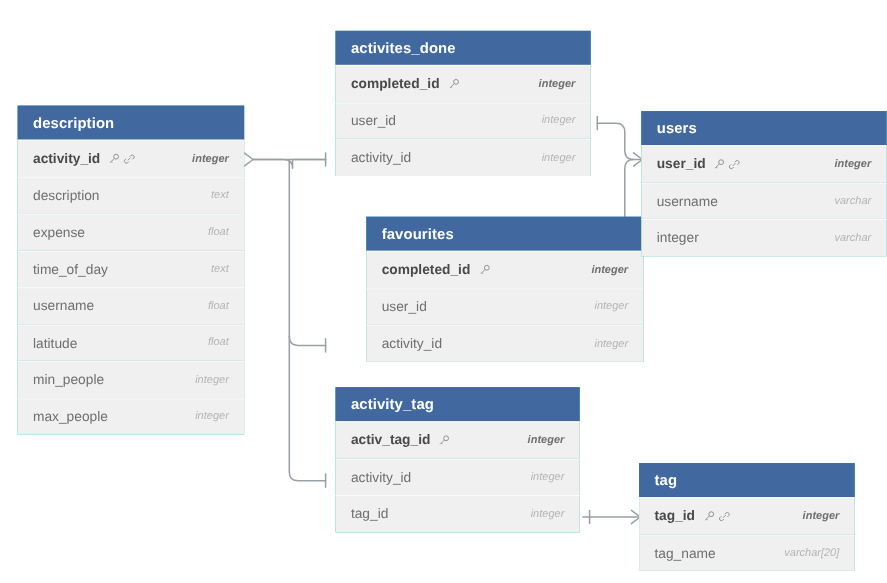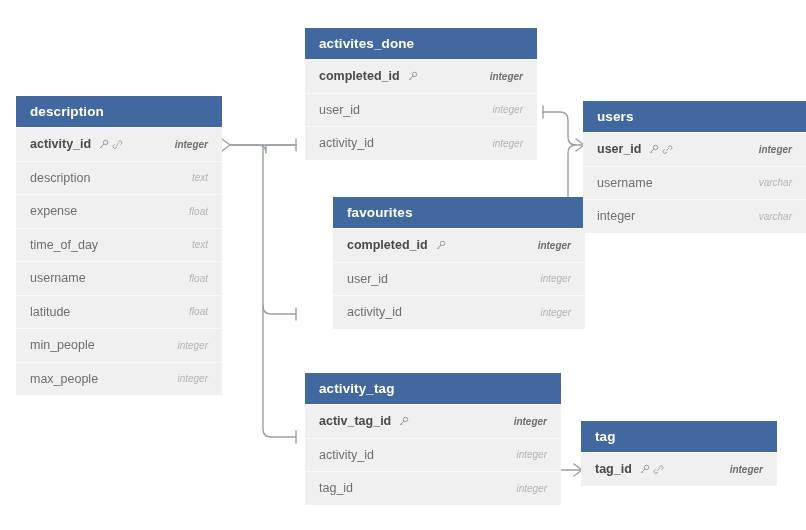--- a/index.html
+++ b/index.html
@@ -259,21 +259,21 @@
     <div class="col-row">
       <span class="col-name">user_id</span>
       <span class="col-type">integer</span>
     </div>
     <div class="col-row">
       <span class="col-name">activity_id</span>
       <span class="col-type">integer</span>
     </div>
   </div>
 
-  <div class="table-card" style="left:305px; top:373px; width:256px;">
+  <div class="table-card" style="left:305px; top:352px; width:222px;">
     <div class="table-header">activity_tag</div>
 
     <div class="col-row">
       <span class="col-name pk">
           <span>activ_tag_id</span>
           <span class="icons">
             <svg width="11" height="11" viewBox="0 0 16 16">
               <g fill="none" stroke="#8a8a8a" stroke-width="1.2">
                 <circle cx="11" cy="5" r="3.2"></circle>
                 <path d="M8.8 7.2 L3 13"></path>
@@ -347,15 +347,19 @@
               <g fill="none" stroke="#8a8a8a" stroke-width="1.2" stroke-linecap="round">
                 <path d="M6.6 9.4 L9.4 6.6"></path>
                 <path d="M9 4.6 L10.4 3.2a2.6 2.6 0 0 1 3.6 3.6L12.6 8.2"></path>
                 <path d="M7 11.8 L5.6 13.2a2.6 2.6 0 0 1-3.6-3.6L3.4 8.2"></path>
               </g>
             </svg>
           </span>
         </span>
       <span class="col-type strong">integer</span>
     </div>
+    <div class="col-row">
+      <span class="col-name">tag_name</span>
+      <span class="col-type">varchar[20]</span>
+    </div>
   </div>
 
 </div>
 
 </body></html>

